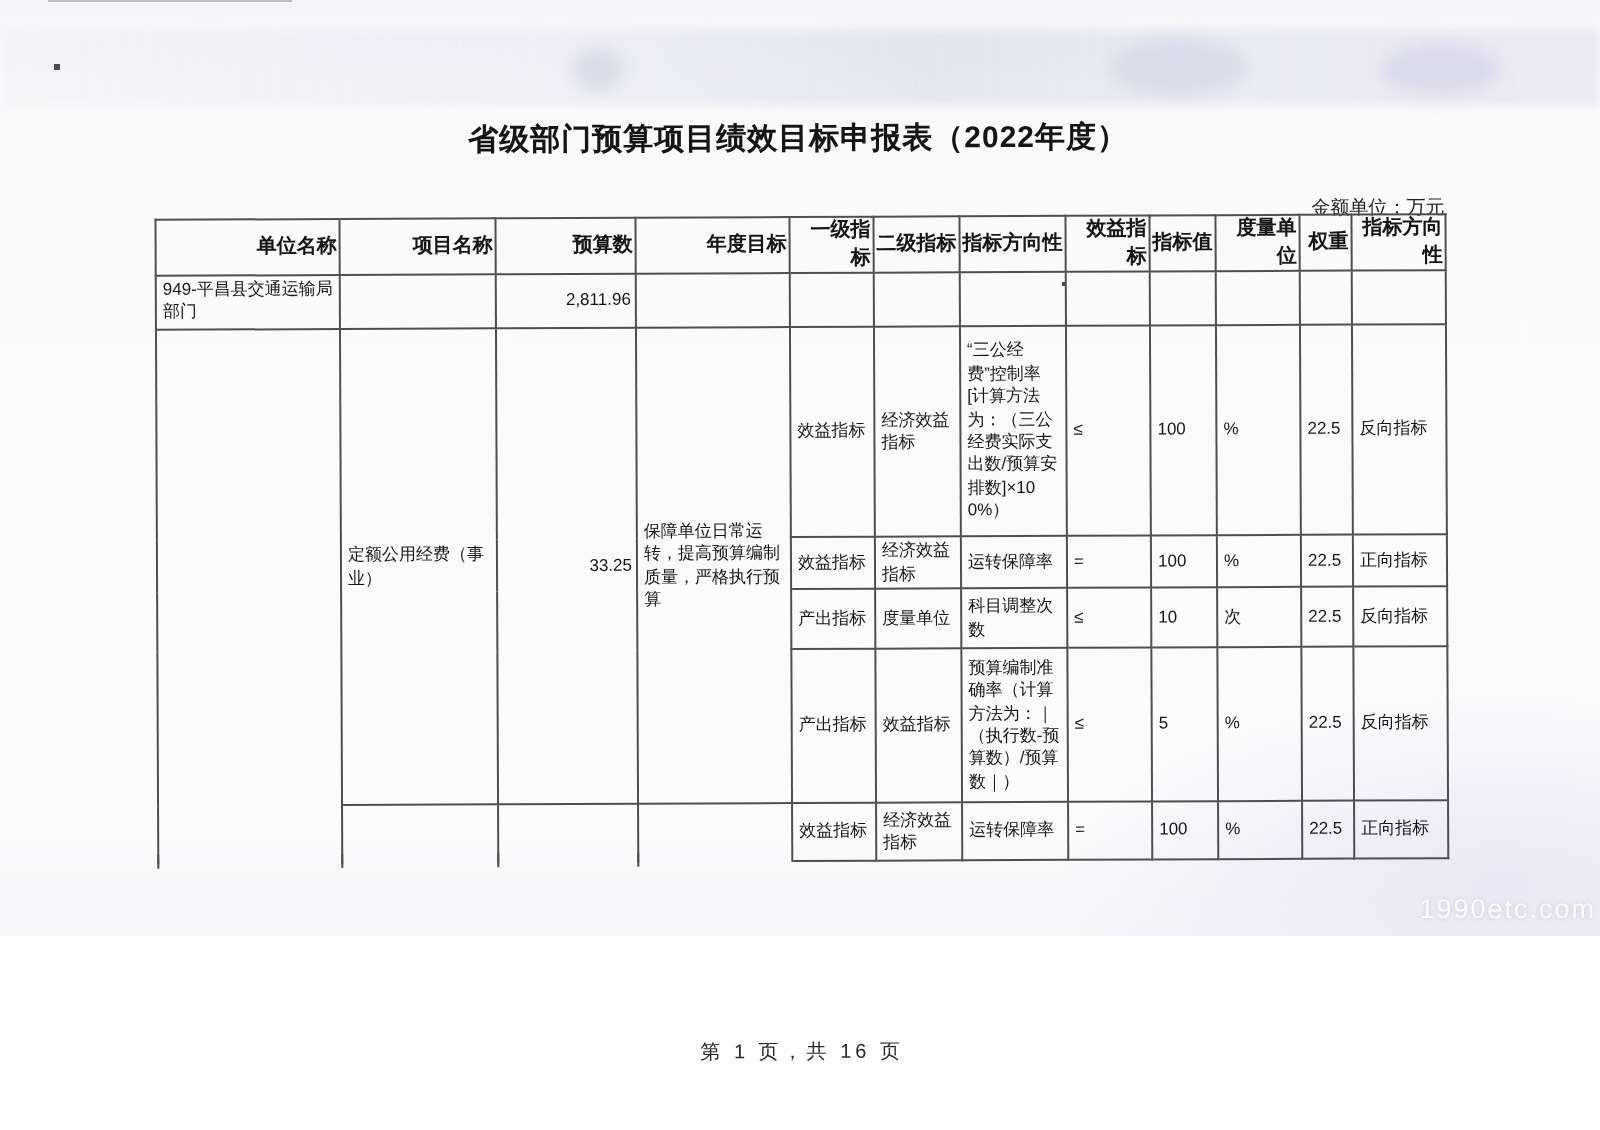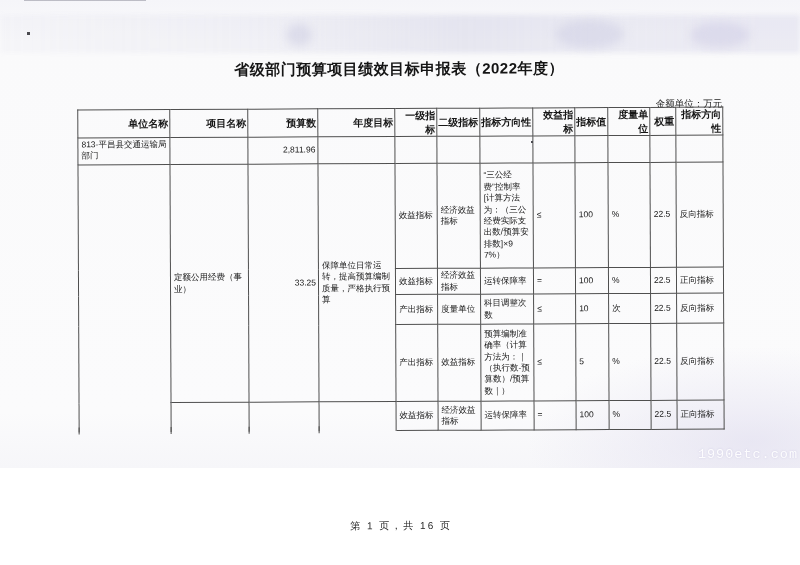--- a/index.html
+++ b/index.html
@@ -73,21 +73,21 @@
   .stub.st2 { left: 170px; }
   .stub.st3 { left: 248px; }
   .stub.st4 { left: 318px; }
 
   .footer {
     position: absolute; top: 519px; left: 0; width: 100%;
     text-align: center; font-size: 10px; letter-spacing: 2px; color: #2a2a2a;
   }
   .watermark {
     position: absolute; right: 2px; bottom: 6px;
-    font-family: Liberation Mono, monospace;
+    font-family: Liberation Sans, sans-serif;
     font-size: 13.5px; letter-spacing: 1px;
     color: rgba(255,255,255,0.92);
     text-shadow: 0 0 2px rgba(205,200,228,0.9);
   }
 </style>
 </head>
 <body>
 
 <div class="paper">
   <div class="smudge-strip"></div>
@@ -129,41 +129,41 @@
           <th>指标方向性</th>
           <th>效益指标</th>
           <th>指标值</th>
           <th>度量单位</th>
           <th>权重</th>
           <th>指标方向性</th>
         </tr>
       </thead>
       <tbody>
         <tr class="h-r1">
-          <td class="top-left">813-平昌县交通运输局部门</td>
+          <td class="top-left">949-平昌县交通运输局部门</td>
           <td></td>
           <td class="num">2,811.96</td>
           <td></td>
           <td></td>
           <td></td>
           <td></td>
           <td></td>
           <td></td>
           <td></td>
           <td></td>
           <td></td>
         </tr>
         <tr class="h-r2">
           <td rowspan="5" class="no-bottom"></td>
           <td rowspan="4">定额公用经费（事业）</td>
           <td rowspan="4" class="num">33.25</td>
           <td rowspan="4">保障单位日常运转，提高预算编制质量，严格执行预算</td>
           <td>效益指标</td>
           <td>经济效益指标</td>
-          <td>“三公经费”控制率[计算方法为：（三公经费实际支出数/预算安排数]×97%）</td>
+          <td>“三公经费”控制率[计算方法为：（三公经费实际支出数/预算安排数]×100%）</td>
           <td>≤</td>
           <td>100</td>
           <td>%</td>
           <td>22.5</td>
           <td>反向指标</td>
         </tr>
         <tr class="h-r3">
           <td>效益指标</td>
           <td>经济效益指标</td>
           <td>运转保障率</td>

